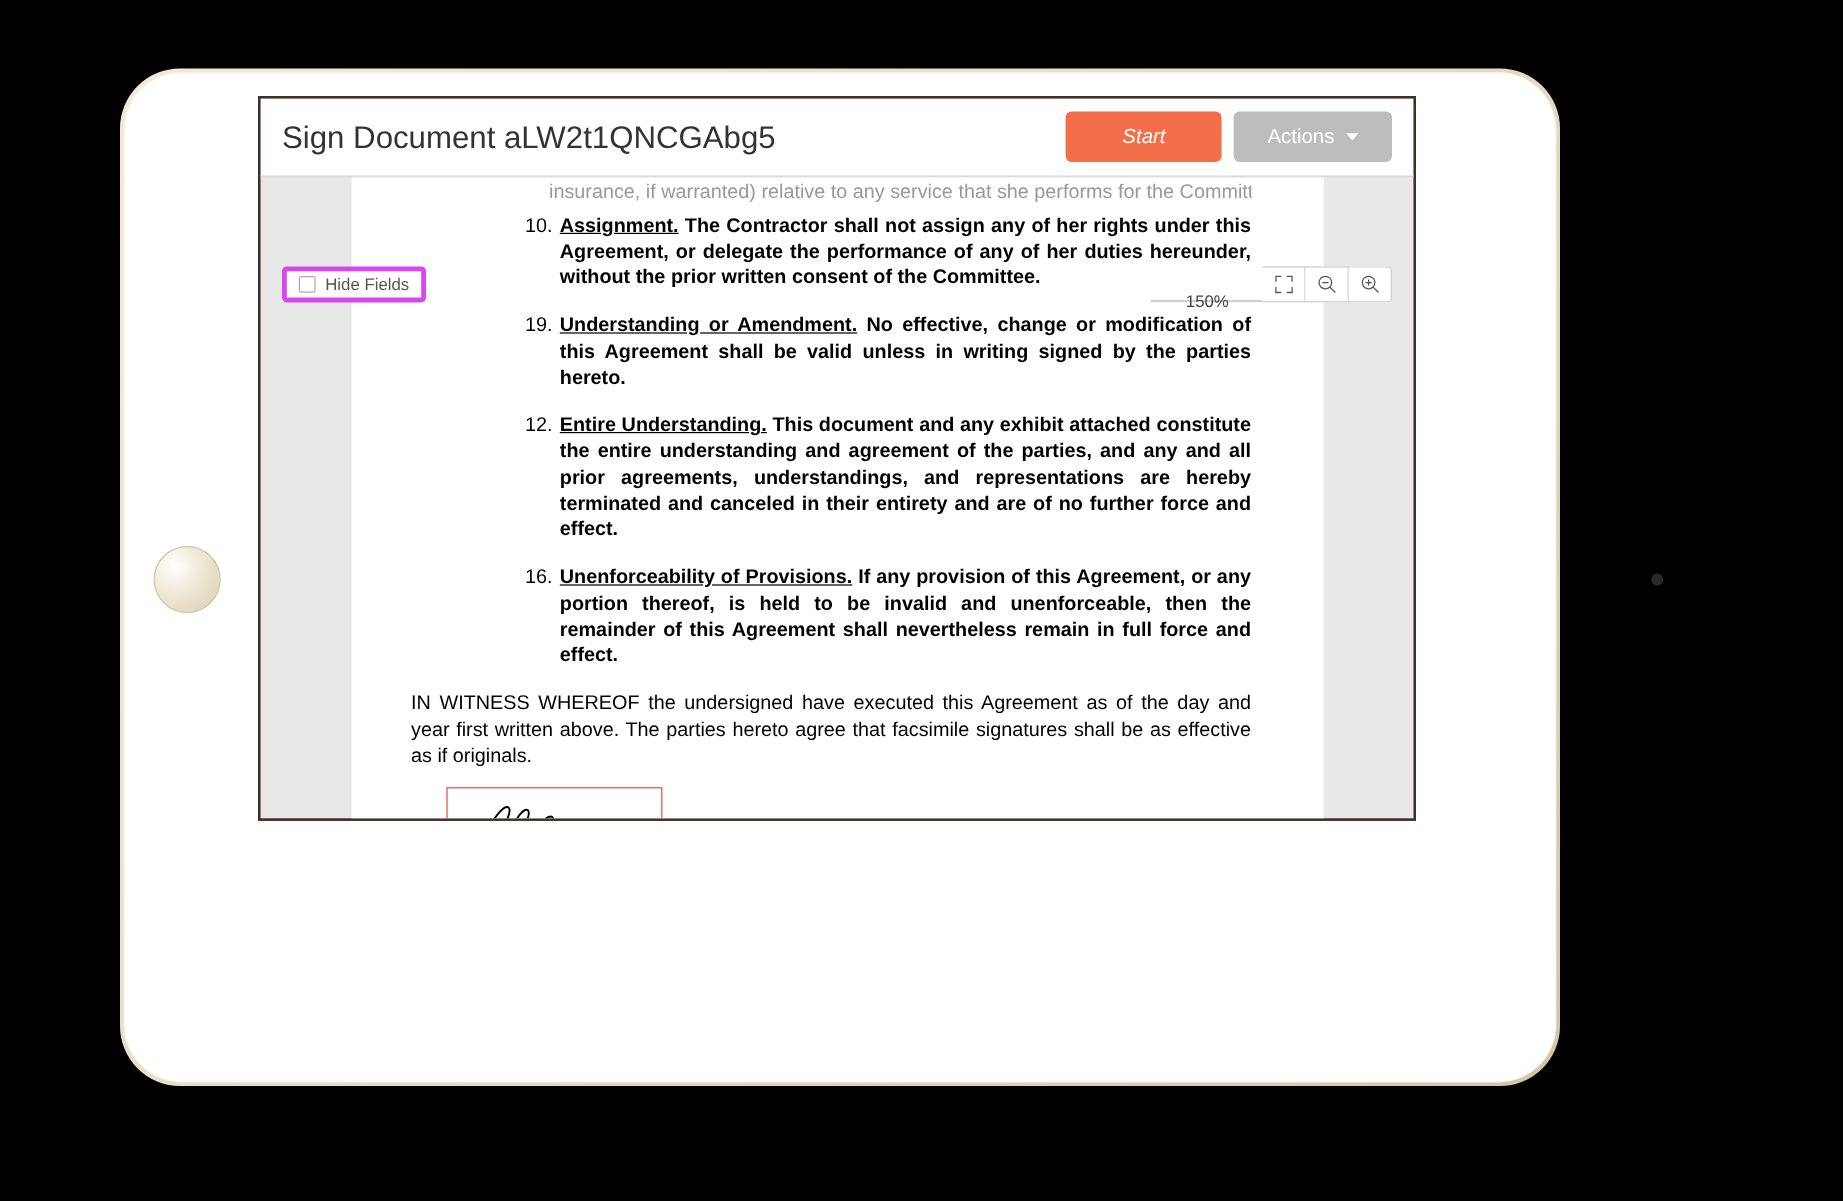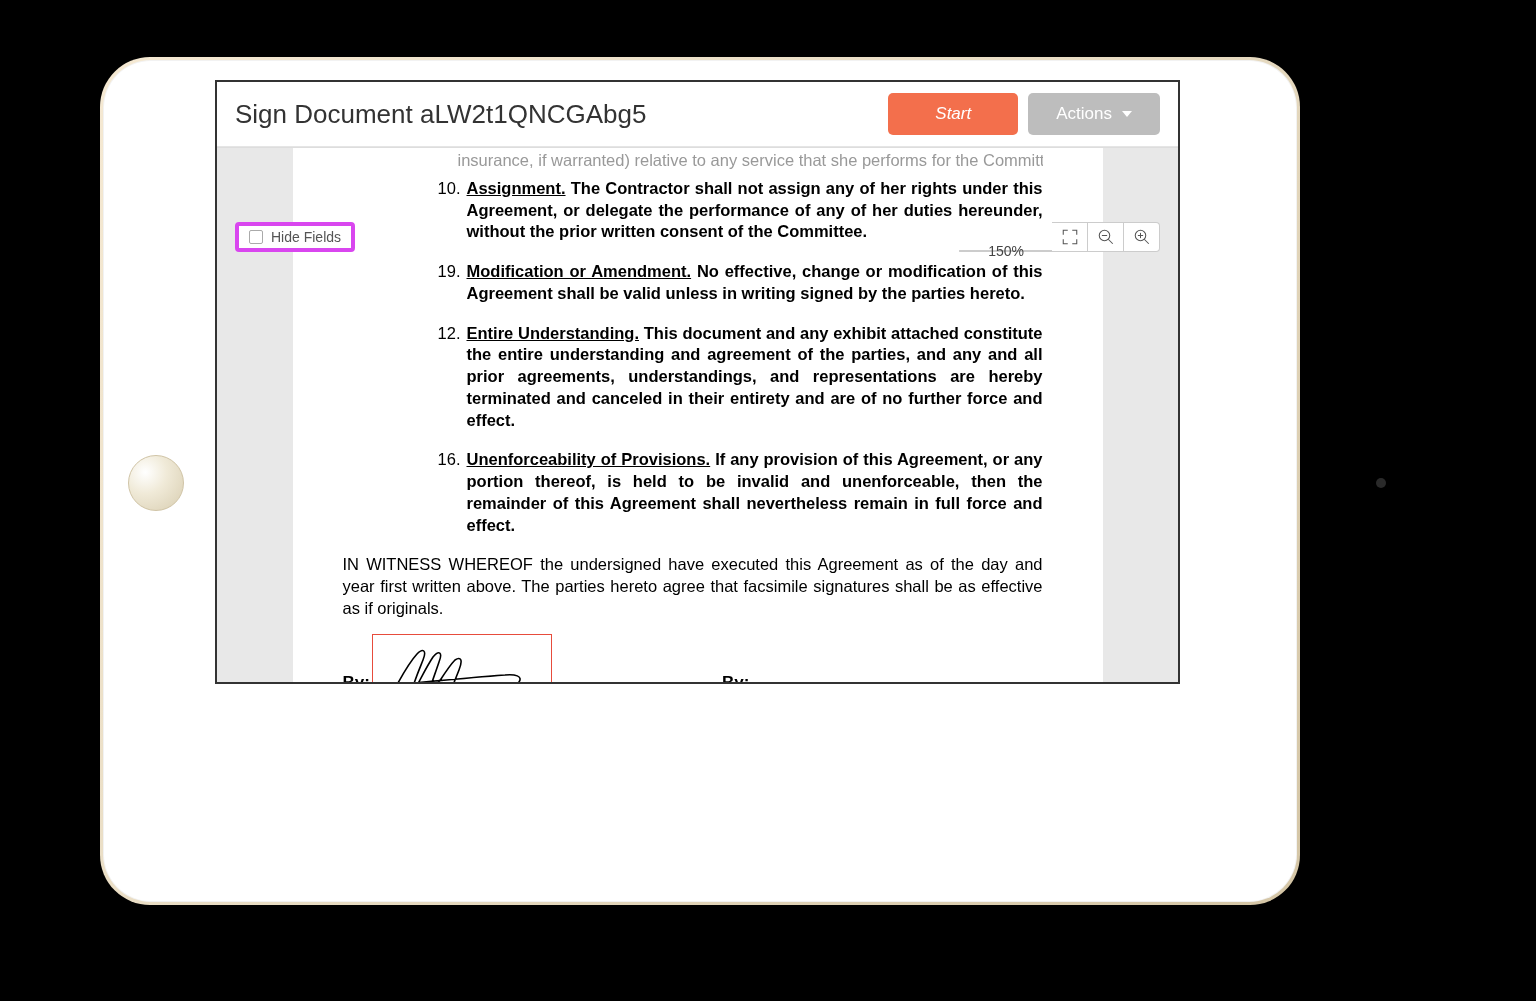--- a/index.html
+++ b/index.html
@@ -299,21 +299,21 @@
     <div class="page">
       <div class="cutoff">insurance, if warranted) relative to any service that she performs for the Committee.</div>
 
       <div class="clause">
         <div class="clause-num">10.</div>
         <div class="clause-body"><span class="clause-title">Assignment.</span><span>  The Contractor shall not assign any of her rights under this Agreement, or delegate the performance of any of her duties hereunder, without the prior written consent of the Committee.</span></div>
       </div>
 
       <div class="clause">
         <div class="clause-num">19.</div>
-        <div class="clause-body"><span class="clause-title">Modification or Amendment.</span><span>  No effective, change or modification of this Agreement shall be valid unless in writing signed by the parties hereto.</span></div>
+        <div class="clause-body"><span class="clause-title">Understanding or Amendment.</span><span>  No effective, change or modification of this Agreement shall be valid unless in writing signed by the parties hereto.</span></div>
       </div>
 
       <div class="clause">
         <div class="clause-num">12.</div>
         <div class="clause-body"><span class="clause-title">Entire Understanding.</span><span>  This document and any exhibit attached constitute the entire understanding and agreement of the parties, and any and all prior agreements, understandings, and representations are hereby terminated and canceled in their entirety and are of no further force and effect.</span></div>
       </div>
 
       <div class="clause">
         <div class="clause-num">16.</div>
         <div class="clause-body"><span class="clause-title">Unenforceability of Provisions.</span><span>  If any provision of this Agreement, or any portion thereof, is held to be invalid and unenforceable, then the remainder of this Agreement shall nevertheless remain in full force and effect.</span></div>

